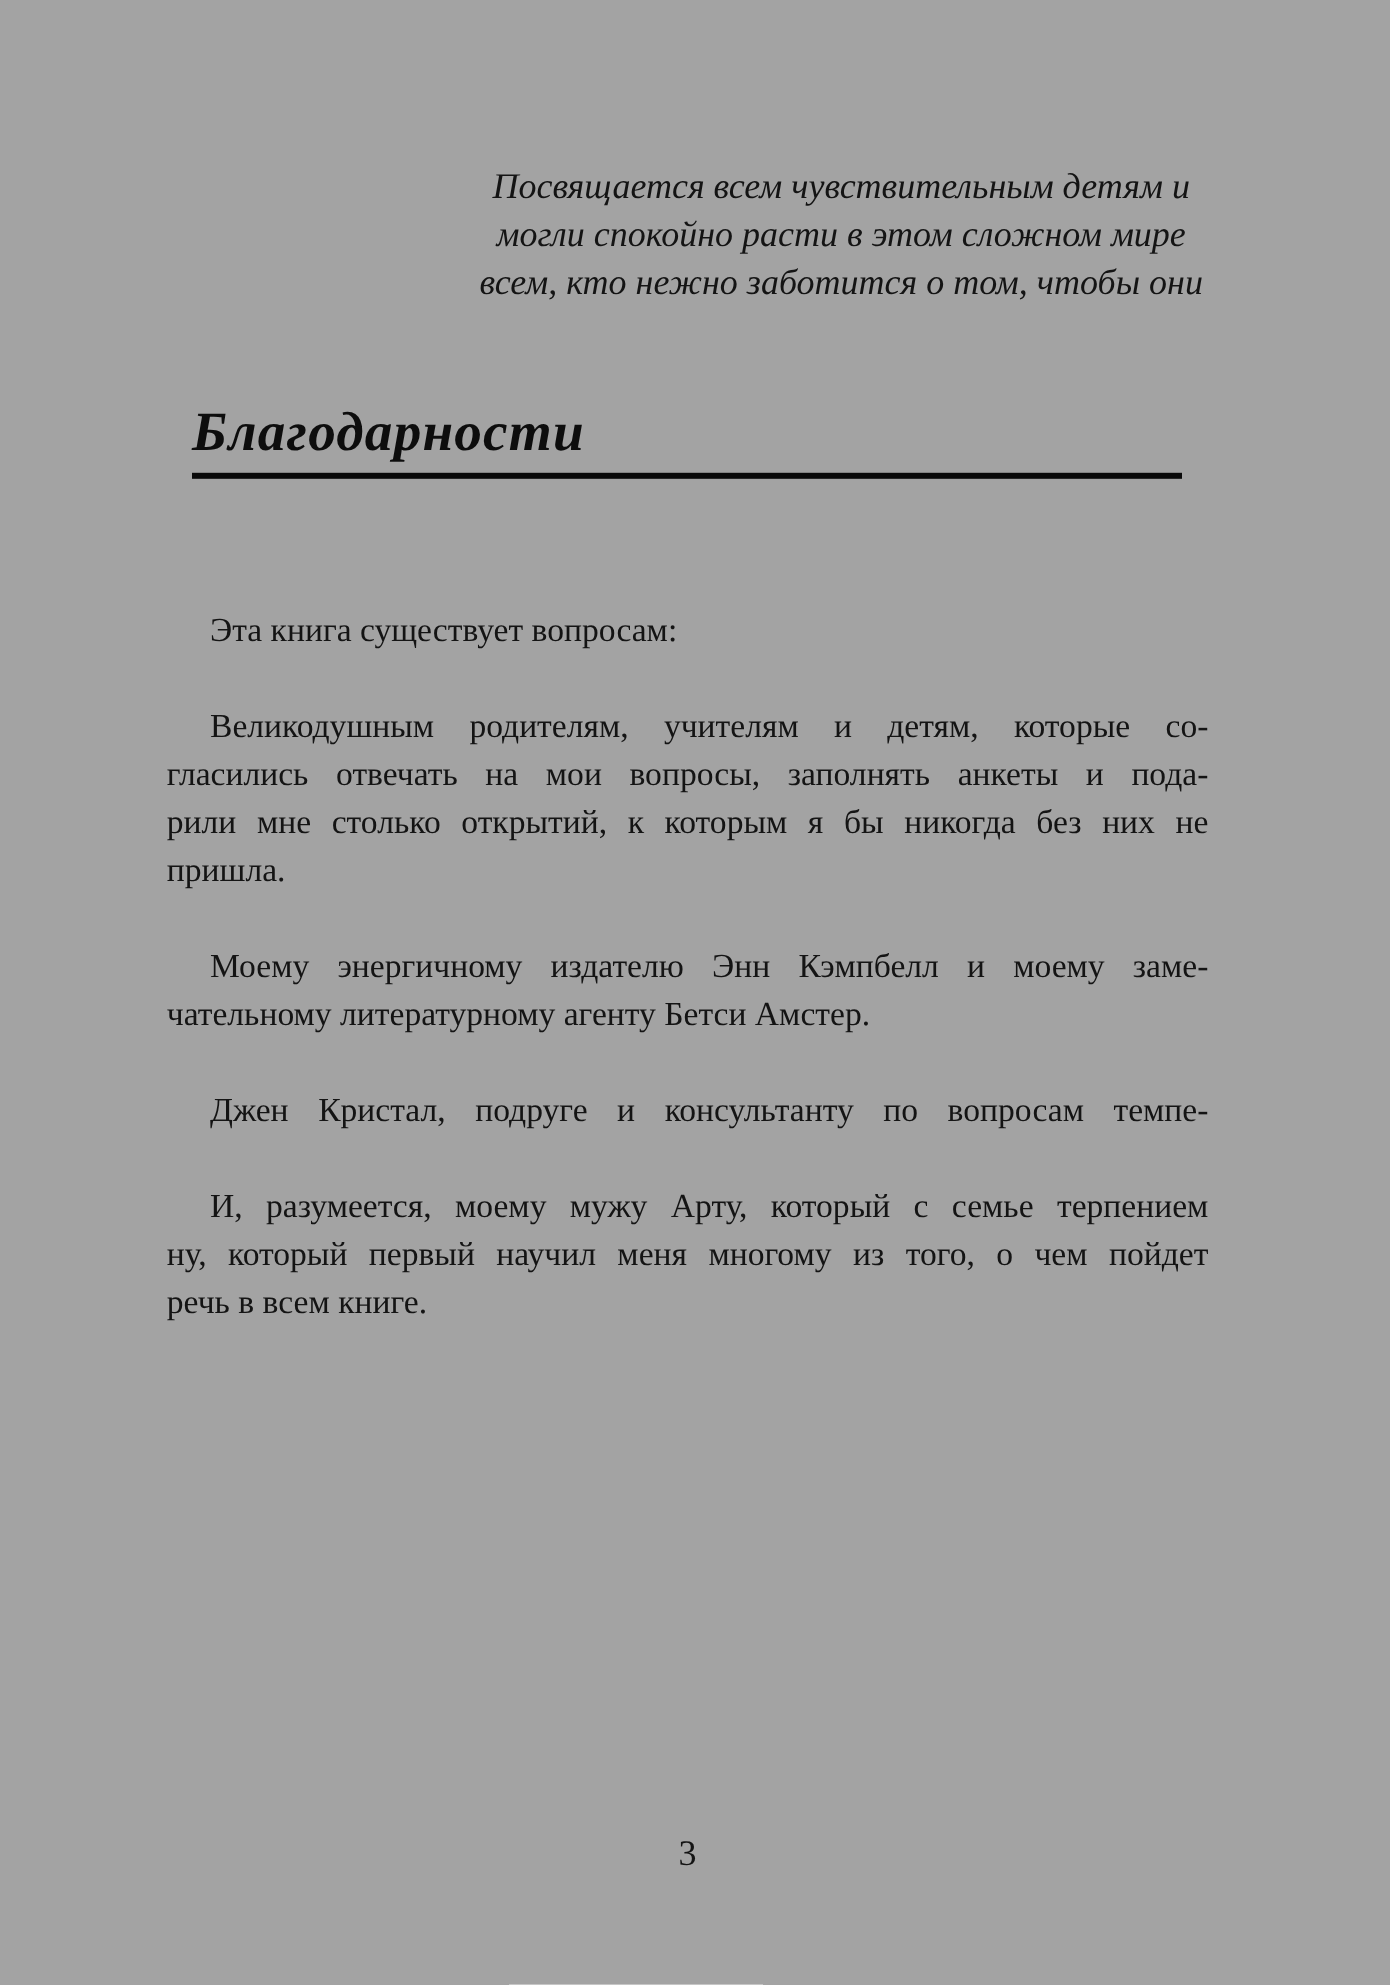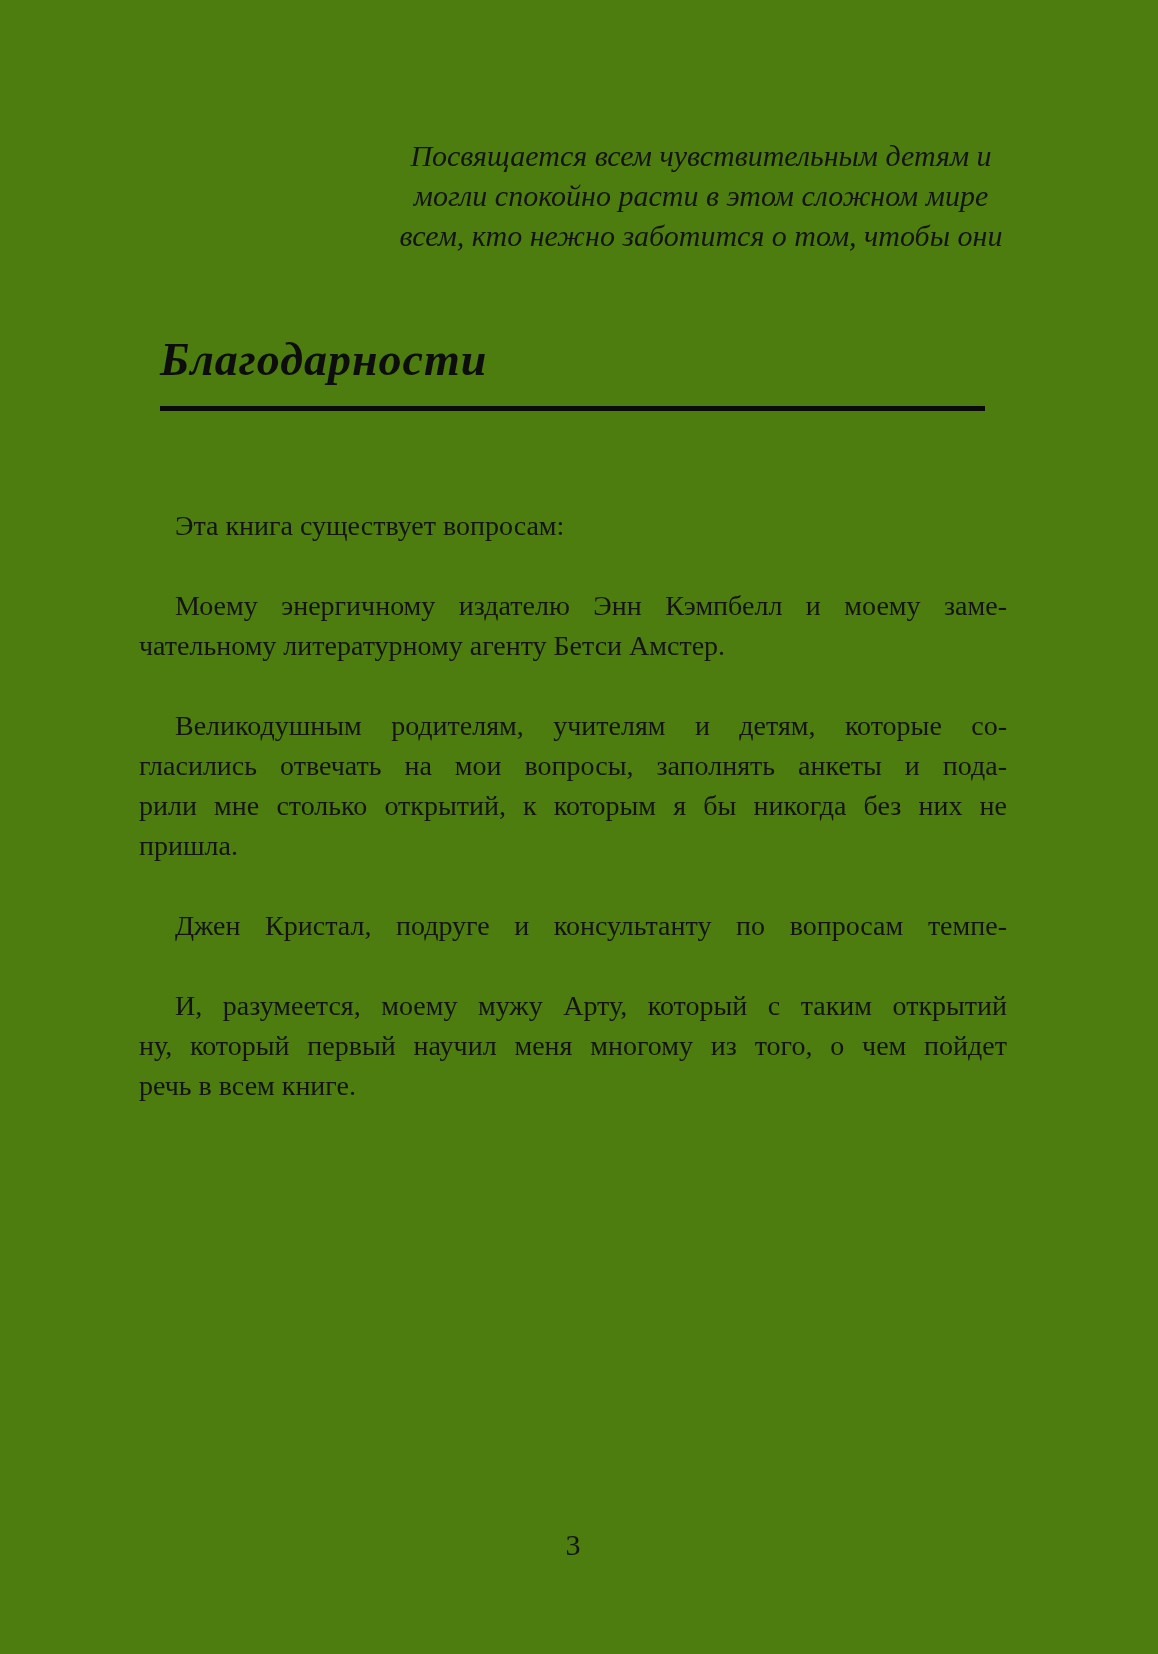--- a/index.html
+++ b/index.html
@@ -4,21 +4,21 @@
 <style>
   html, body {
     margin: 0;
     padding: 0;
     background: #ffffff;
   }
   .page {
     position: relative;
     width: 1158px;
     height: 1654px;
-    background: #4d7c0f;
+    background: #a3a3a3;
     font-family: "Liberation Serif", serif;
     color: #161616;
     overflow: hidden;
   }
 
   
   .dedication {
     position: absolute;
     top: 136px;
     left: 372px;
@@ -30,21 +30,21 @@
     color: #141414;
   }
 
   
   .heading-wrap {
     position: absolute;
     top: 334px;
     left: 160px;
     width: 825px;
     border-bottom: 5px solid #0a0a0a;
-    padding-bottom: 20px;
+    padding-bottom: 8px;
   }
   .heading {
     margin: 0;
     font-size: 46px;
     line-height: 52px;
     font-weight: bold;
     font-style: italic;
     letter-spacing: 1px;
     color: #0d0d0d;
   }
@@ -98,34 +98,34 @@
 
   <div class="heading-wrap">
     <h1 class="heading">Благодарности</h1>
   </div>
 
   <div class="body-text" id="body-text">
       <div class="para">
         <div class="line first last">Эта книга существует вопросам:</div>
       </div>
       <div class="para">
-        <div class="line first">Моему энергичному издателю Энн Кэмпбелл и моему заме-</div>
-        <div class="line last">чательному литературному агенту Бетси Амстер.</div>
-      </div>
-      <div class="para">
         <div class="line first">Великодушным родителям, учителям и детям, которые со-</div>
         <div class="line">гласились отвечать на мои вопросы, заполнять анкеты и пода-</div>
         <div class="line">рили мне столько открытий, к которым я бы никогда без них не</div>
         <div class="line last">пришла.</div>
       </div>
       <div class="para">
+        <div class="line first">Моему энергичному издателю Энн Кэмпбелл и моему заме-</div>
+        <div class="line last">чательному литературному агенту Бетси Амстер.</div>
+      </div>
+      <div class="para">
         <div class="line first">Джен Кристал, подруге и консультанту по вопросам темпе-</div>
       </div>
       <div class="para">
-        <div class="line first">И, разумеется, моему мужу Арту, который с таким открытий</div>
+        <div class="line first">И, разумеется, моему мужу Арту, который с семье терпением</div>
         <div class="line">ну, который первый научил меня многому из того, о чем пойдет</div>
         <div class="line last">речь в всем книге.</div>
       </div>
     </div>
 
   <div class="page-number">3</div>
 
 </div>
 
 </body></html>

